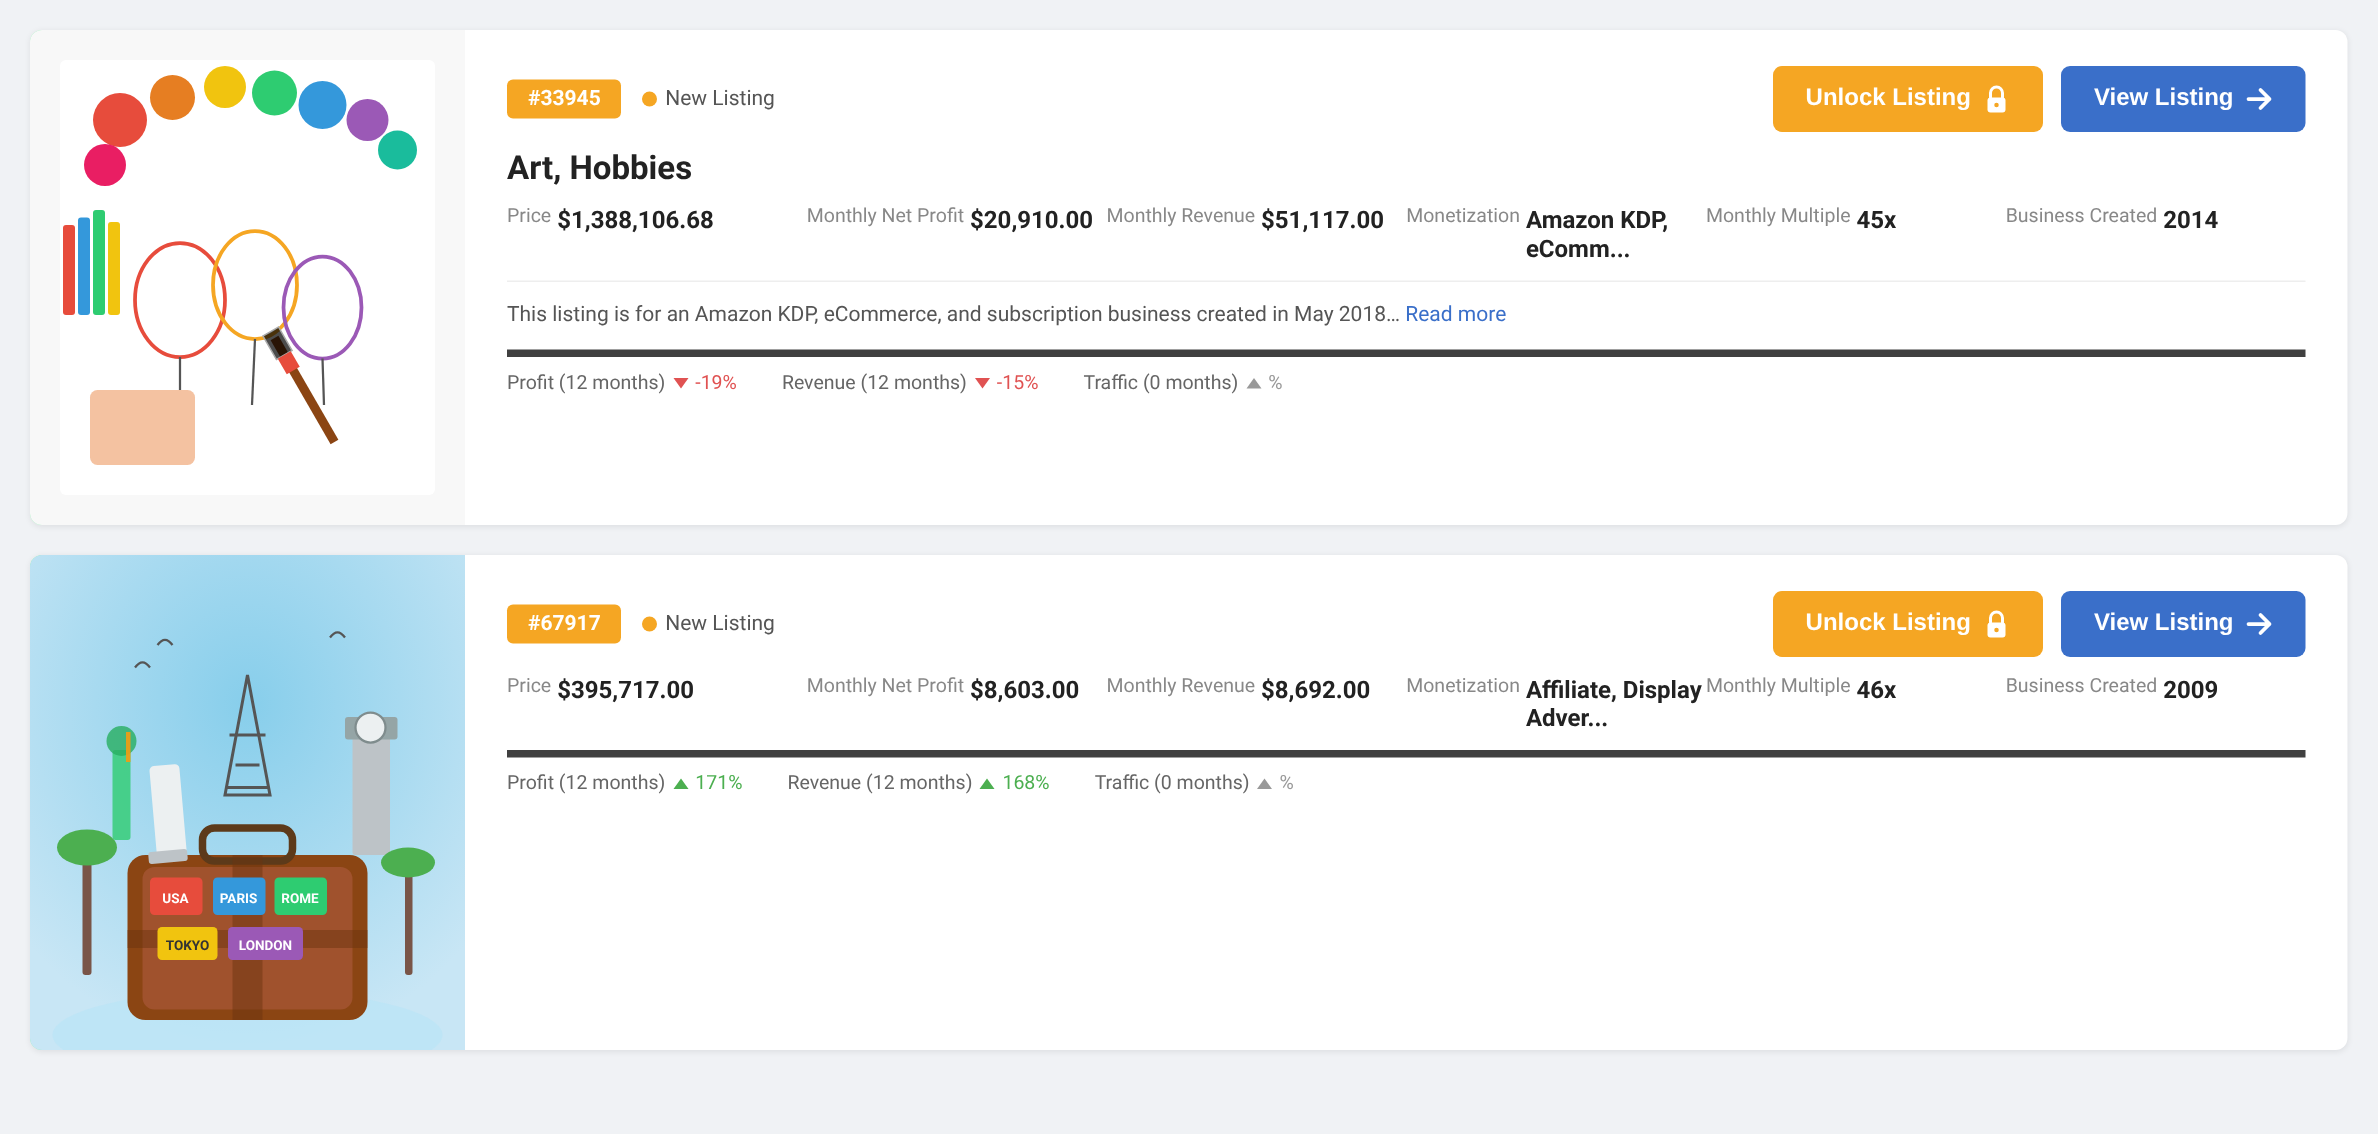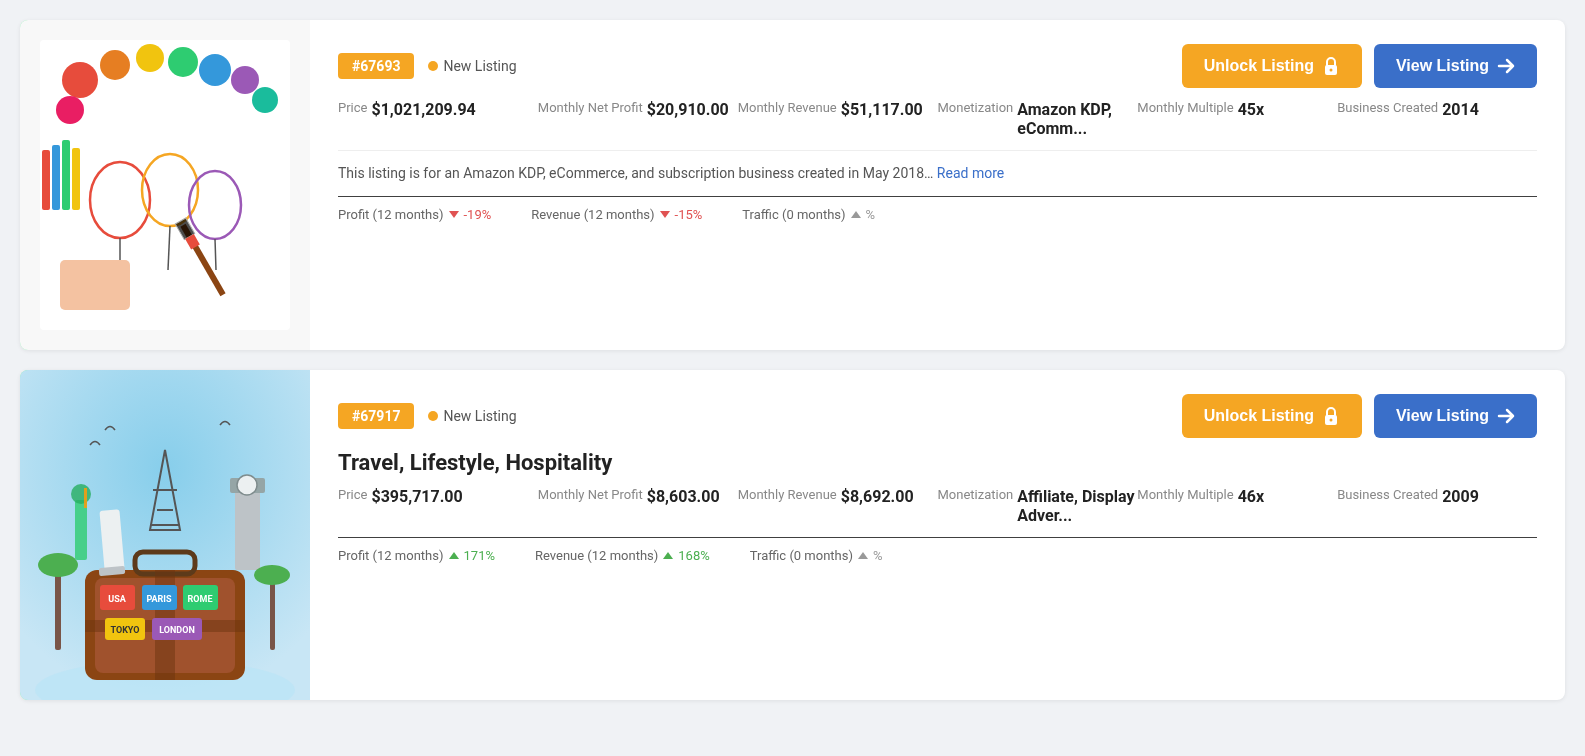--- a/index.html
+++ b/index.html
@@ -133,24 +133,24 @@
       line-height: 1.5;
       border-top: 1px solid #eee;
       padding-top: 12px;
     }
     .listing-description a {
       color: #3a6fc9;
       text-decoration: none;
     }
     .listing-metrics {
       display: flex;
-      gap: 40px;
+      gap: 30px;
       font-size: 13px;
       color: #666;
-      border-top: 1px solid #404040;
+      border-top: 5px solid #404040;
       padding-top: 10px;
     }
     .metric-item {
       display: flex;
       align-items: center;
       gap: 5px;
     }
     .metric-down {
       color: #e05252;
     }
@@ -220,21 +220,21 @@
 
     <rect x="22" y="130" width="8" height="60" fill="#e74c3c" rx="2"></rect>
     <rect x="32" y="125" width="8" height="65" fill="#3498db" rx="2"></rect>
     <rect x="42" y="120" width="8" height="70" fill="#2ecc71" rx="2"></rect>
     <rect x="52" y="128" width="8" height="62" fill="#f1c40f" rx="2"></rect>
   </svg>
       </div>
       <div class="listing-content">
     <div class="listing-header">
       <div class="listing-header-left">
-        <span class="listing-id-badge">#67693</span>
+        <span class="listing-id-badge">#33945</span>
         <span class="new-listing-label">
           <span class="new-listing-dot"></span>
           New Listing
         </span>
       </div>
       <div class="listing-header-right">
         <button class="btn-unlock">
           Unlock Listing
           <svg width="18" height="20" viewBox="0 0 18 20">
                 <rect x="3" y="9" width="12" height="10" rx="2" fill="white"></rect>
@@ -243,24 +243,25 @@
               </svg>
         </button>
         <button class="btn-view">
           View Listing
           <svg width="18" height="16" viewBox="0 0 18 16">
                 <path d="M2 8h14M10 2l6 6-6 6" stroke="white" stroke-width="2.5" stroke-linecap="round" stroke-linejoin="round" fill="none"></path>
               </svg>
         </button>
       </div>
     </div>
+    <div class="listing-title">Art, Hobbies</div>
     <div class="listing-stats">
       <div class="stat-item">
         <span class="stat-label">Price</span>
-        <span class="stat-value">$1,021,209.94</span>
+        <span class="stat-value">$1,388,106.68</span>
       </div>
       <div class="stat-item">
         <span class="stat-label">Monthly Net Profit</span>
         <span class="stat-value">$20,910.00</span>
       </div>
       <div class="stat-item">
         <span class="stat-label">Monthly Revenue</span>
         <span class="stat-value">$51,117.00</span>
       </div>
       <div class="stat-item">
@@ -369,21 +370,20 @@
               </svg>
         </button>
         <button class="btn-view">
           View Listing
           <svg width="18" height="16" viewBox="0 0 18 16">
                 <path d="M2 8h14M10 2l6 6-6 6" stroke="white" stroke-width="2.5" stroke-linecap="round" stroke-linejoin="round" fill="none"></path>
               </svg>
         </button>
       </div>
     </div>
-    <div class="listing-title">Travel, Lifestyle, Hospitality</div>
     <div class="listing-stats">
       <div class="stat-item">
         <span class="stat-label">Price</span>
         <span class="stat-value">$395,717.00</span>
       </div>
       <div class="stat-item">
         <span class="stat-label">Monthly Net Profit</span>
         <span class="stat-value">$8,603.00</span>
       </div>
       <div class="stat-item">

